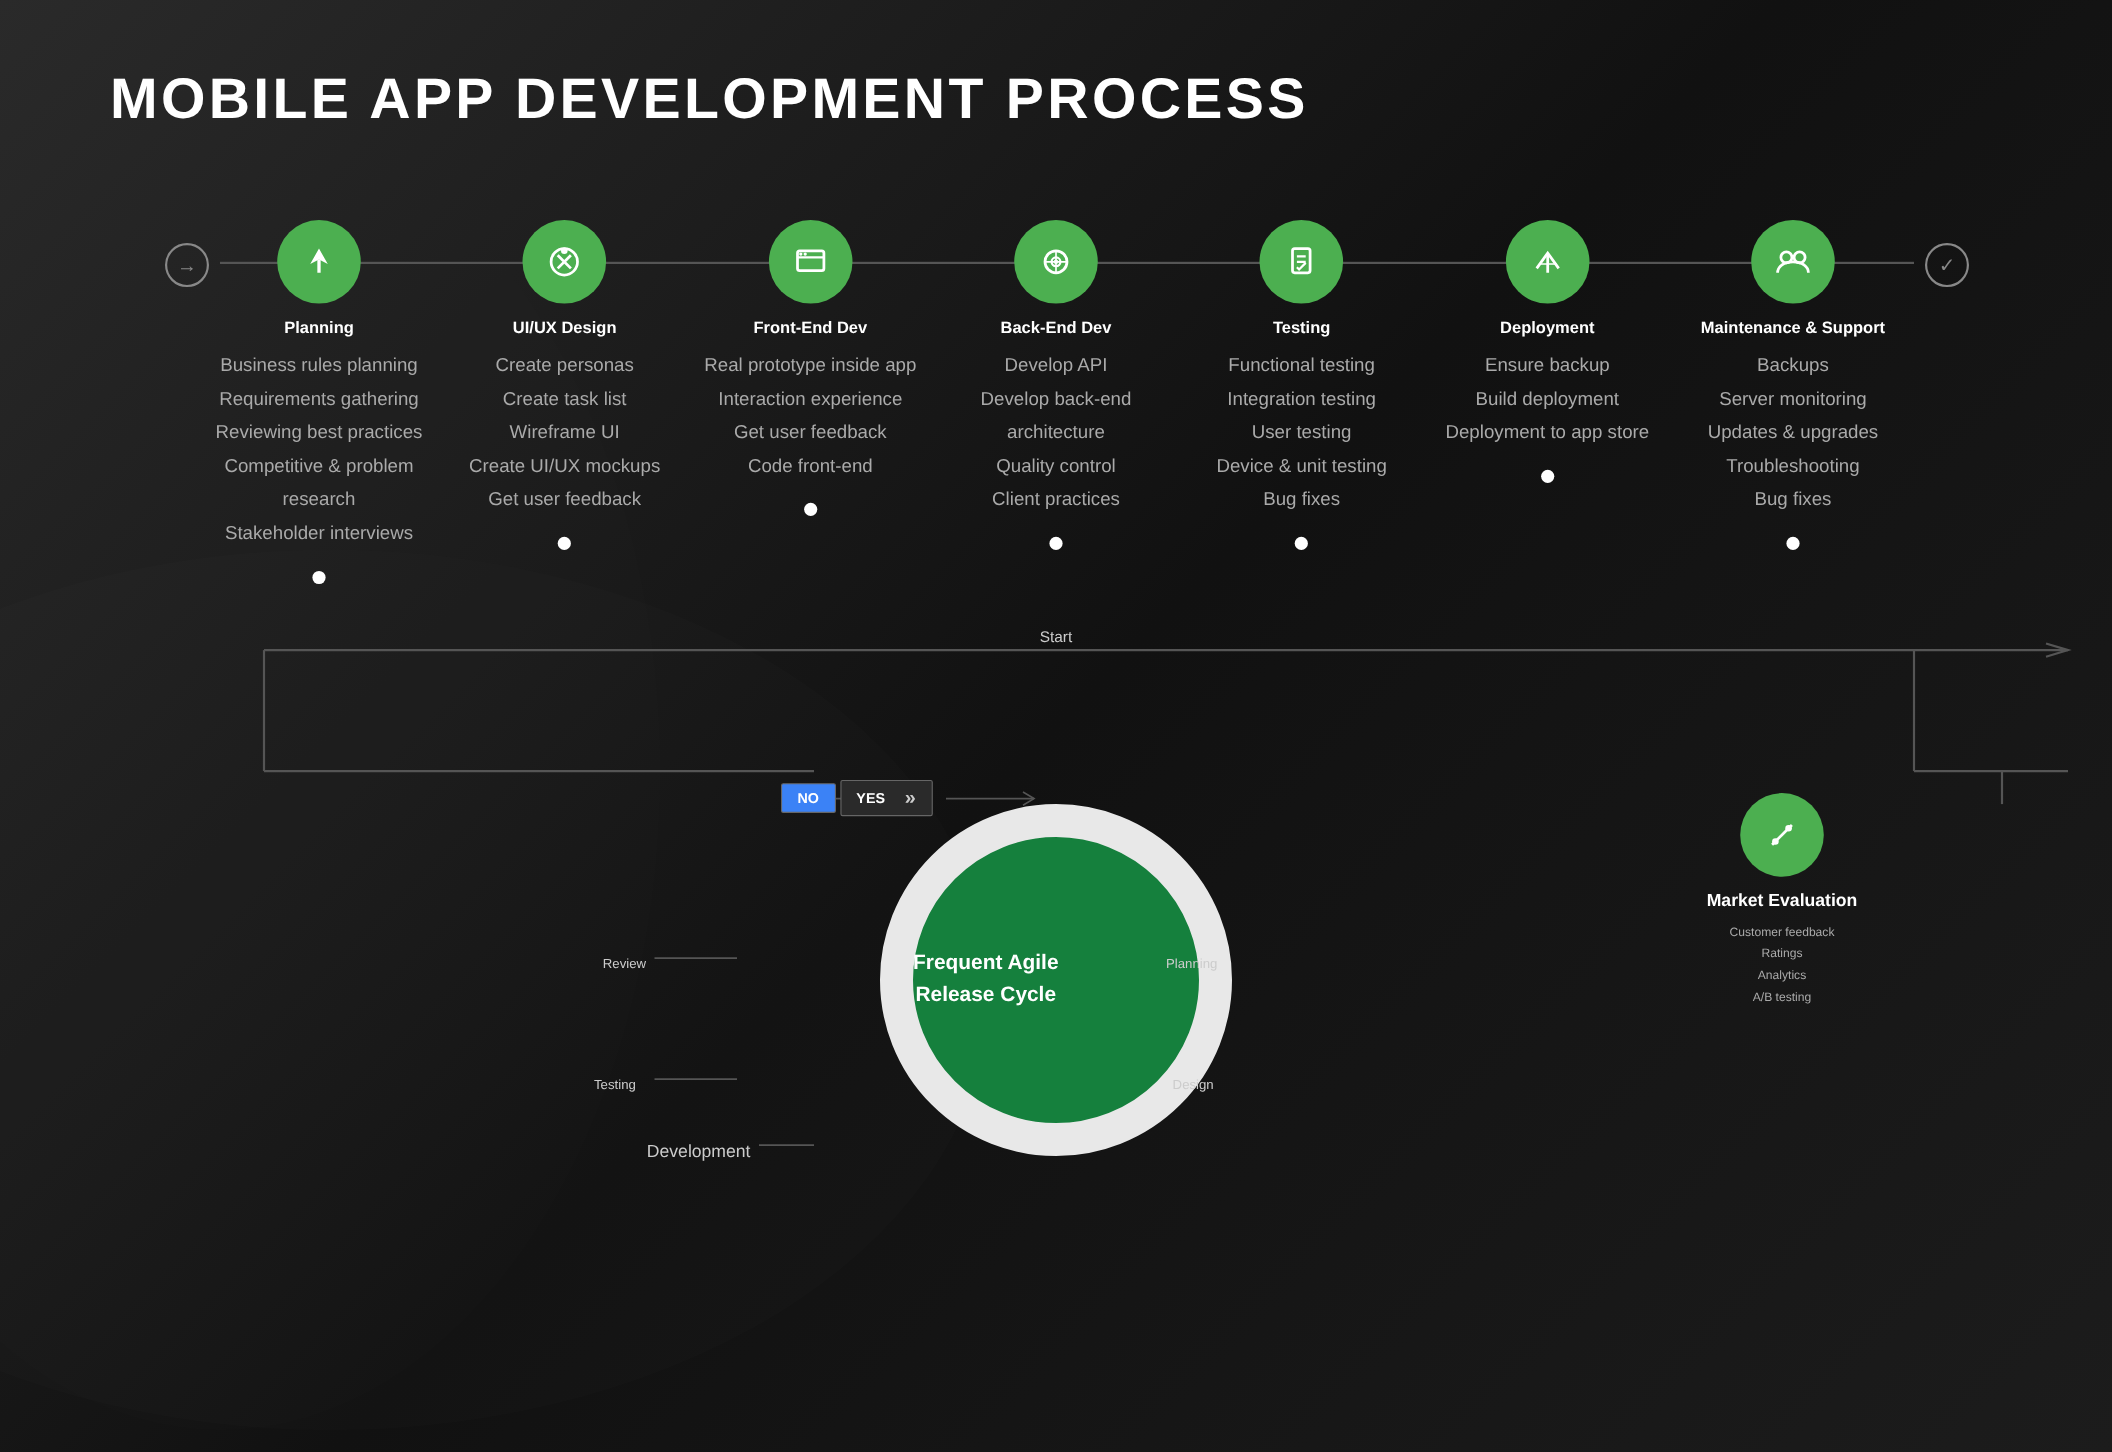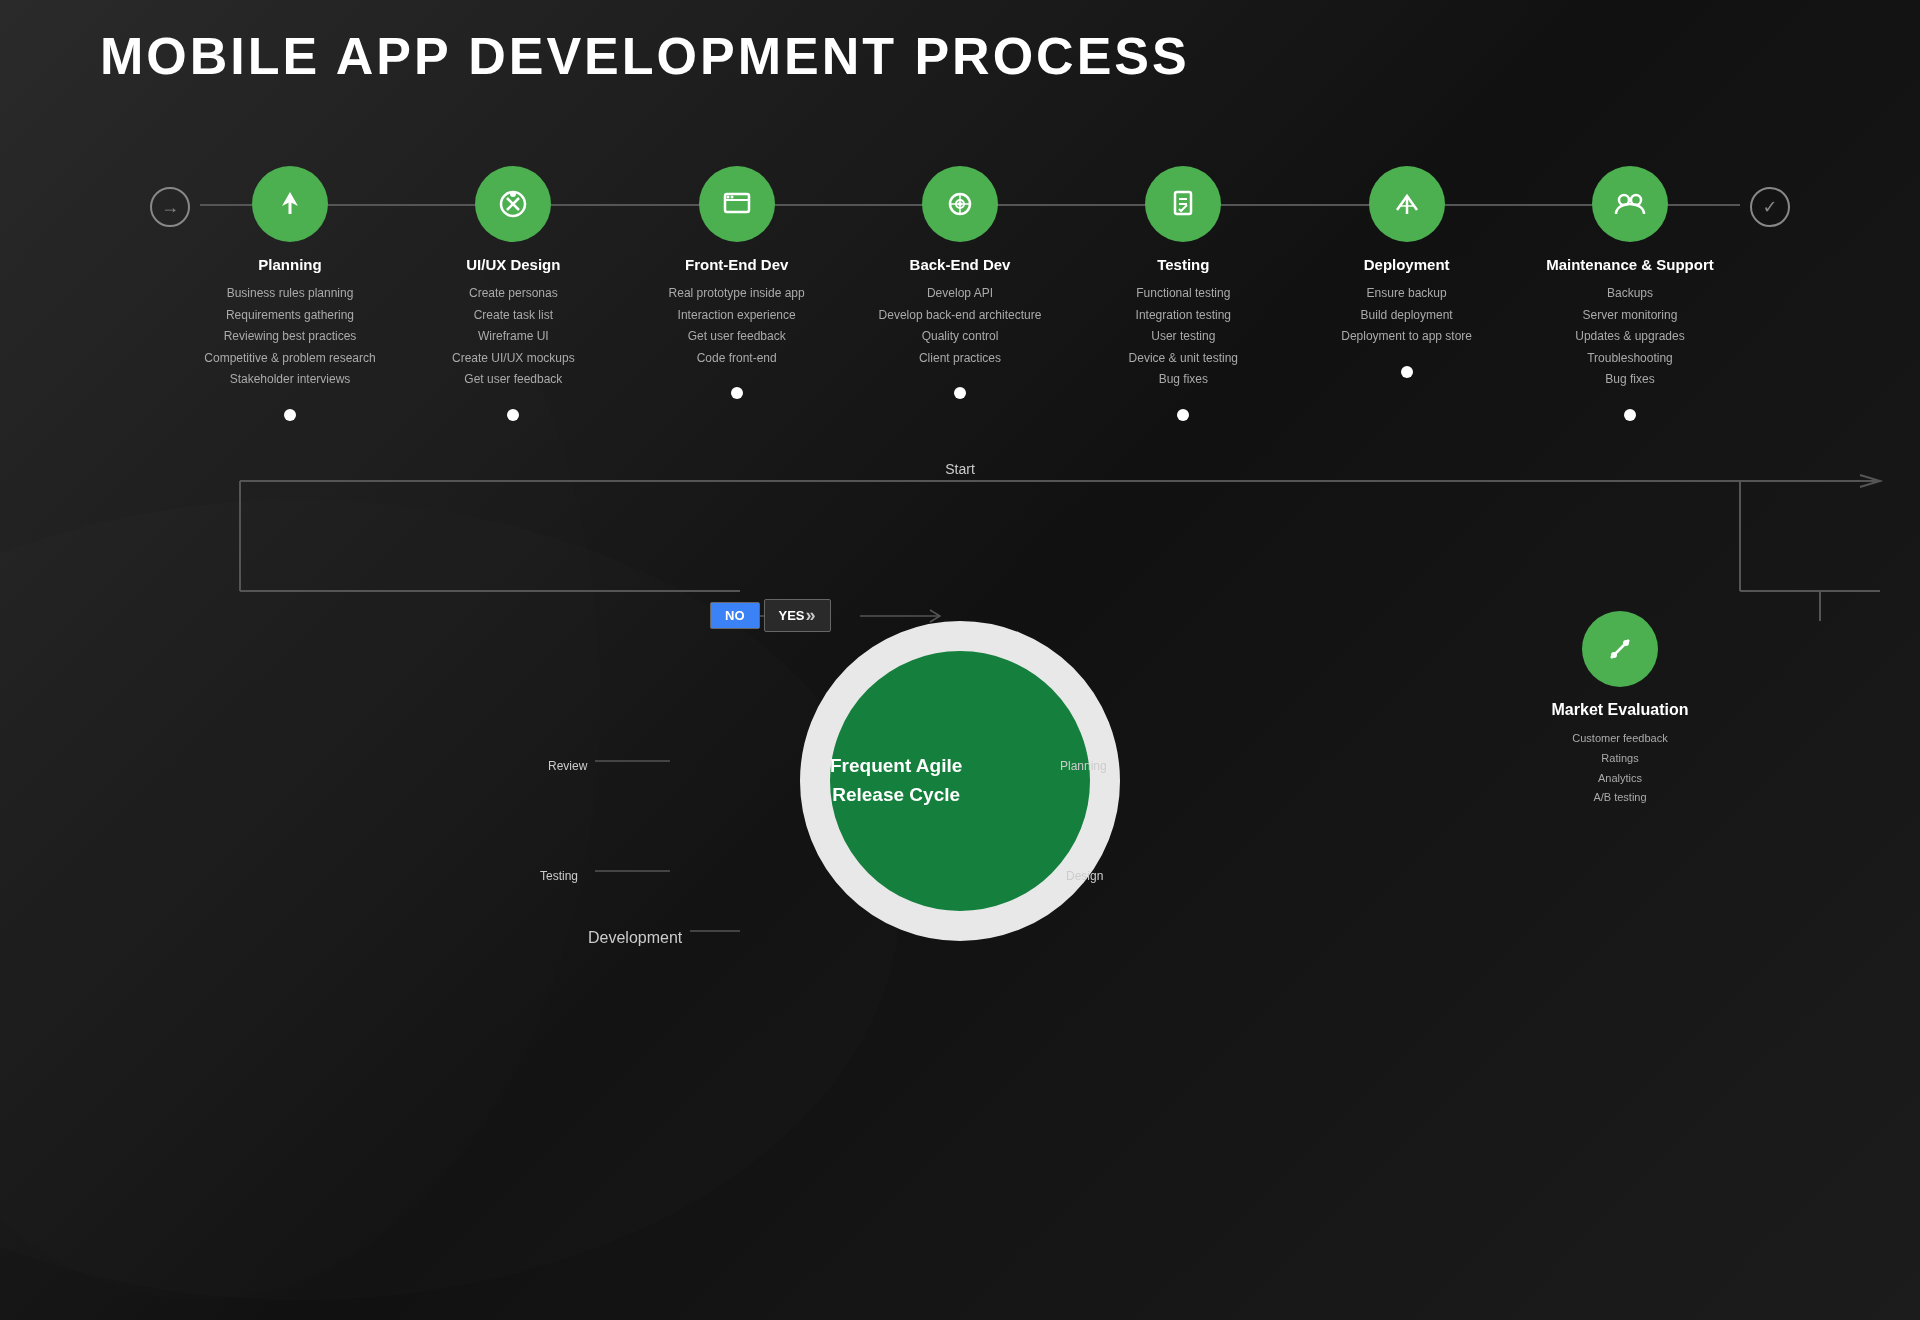--- a/index.html
+++ b/index.html
@@ -21,21 +21,21 @@
     .bg-curve {
       position: absolute;
       top: 0; left: 0;
       width: 100%; height: 100%;
       z-index: 0;
       opacity: 0.3;
     }
     .content {
       position: relative;
       z-index: 1;
-      padding: 26px 100px;
+      padding: 60px 100px;
     }
     .page-title {
       font-size: 52px;
       font-weight: 900;
       letter-spacing: 3px;
       color: #fff;
       margin-bottom: 80px;
       text-transform: uppercase;
     }
 
@@ -127,21 +127,21 @@
       font-weight: 700;
       color: #fff;
       margin-bottom: 10px;
       text-align: center;
     }
     .stage-items {
       list-style: none;
       text-align: center;
     }
     .stage-items li {
-      font-size: 12px;
+      font-size: 17px;
       color: #aaa;
       line-height: 1.8;
     }
 
     
     .bottom-section {
       position: relative;
       margin-top: 30px;
       height: 520px;
     }
@@ -370,21 +370,21 @@
       <line x1="760" y1="165" x2="840" y2="165" stroke="#555" stroke-width="1.5"></line>
       <polyline points="830,159 840,165 830,171" fill="none" stroke="#555" stroke-width="1.5"></polyline>
 
       <line x1="680" y1="165" x2="620" y2="165" stroke="#555" stroke-width="1.5"></line>
     </svg>
 
     <div style="position:absolute;top:10px;left:50%;transform:translateX(-50%);font-size:14px;color:#ccc;">Start</div>
 
     <div style="position:absolute;top:148px;left:610px;display:flex;gap:4px;align-items:center;">
       <div style="background:#3b82f6;border:1.5px solid #666;padding:5px 14px;font-size:13px;font-weight:700;color:#fff;border-radius:2px;">NO</div>
-      <div style="background:#2a2a2a;border:1.5px solid #666;padding:5px 14px;font-size:13px;font-weight:700;color:#fff;border-radius:2px;display:flex;align-items:center;gap:1px;justify-content:space-between;">
+      <div style="background:#2a2a2a;border:1.5px solid #666;padding:5px 14px;font-size:13px;font-weight:700;color:#fff;border-radius:2px;display:flex;align-items:center;gap:18px;justify-content:space-between;">
         <span>YES</span>
         <span style="font-size:18px;color:#ccc;">»</span>
       </div>
     </div>
 
     <div style="position:absolute;top:170px;left:50%;transform:translateX(-50%);width:320px;height:320px;">
       <div style="width:320px;height:320px;border-radius:50%;border:30px solid #e8e8e8;display:flex;align-items:center;justify-content:flex-start;background:#15803d;">
         <div style="text-align:center;font-size:19px;font-weight:700;color:#fff;line-height:1.5;">
           <div style="white-space:pre-line;">Frequent Agile
 Release Cycle</div>

